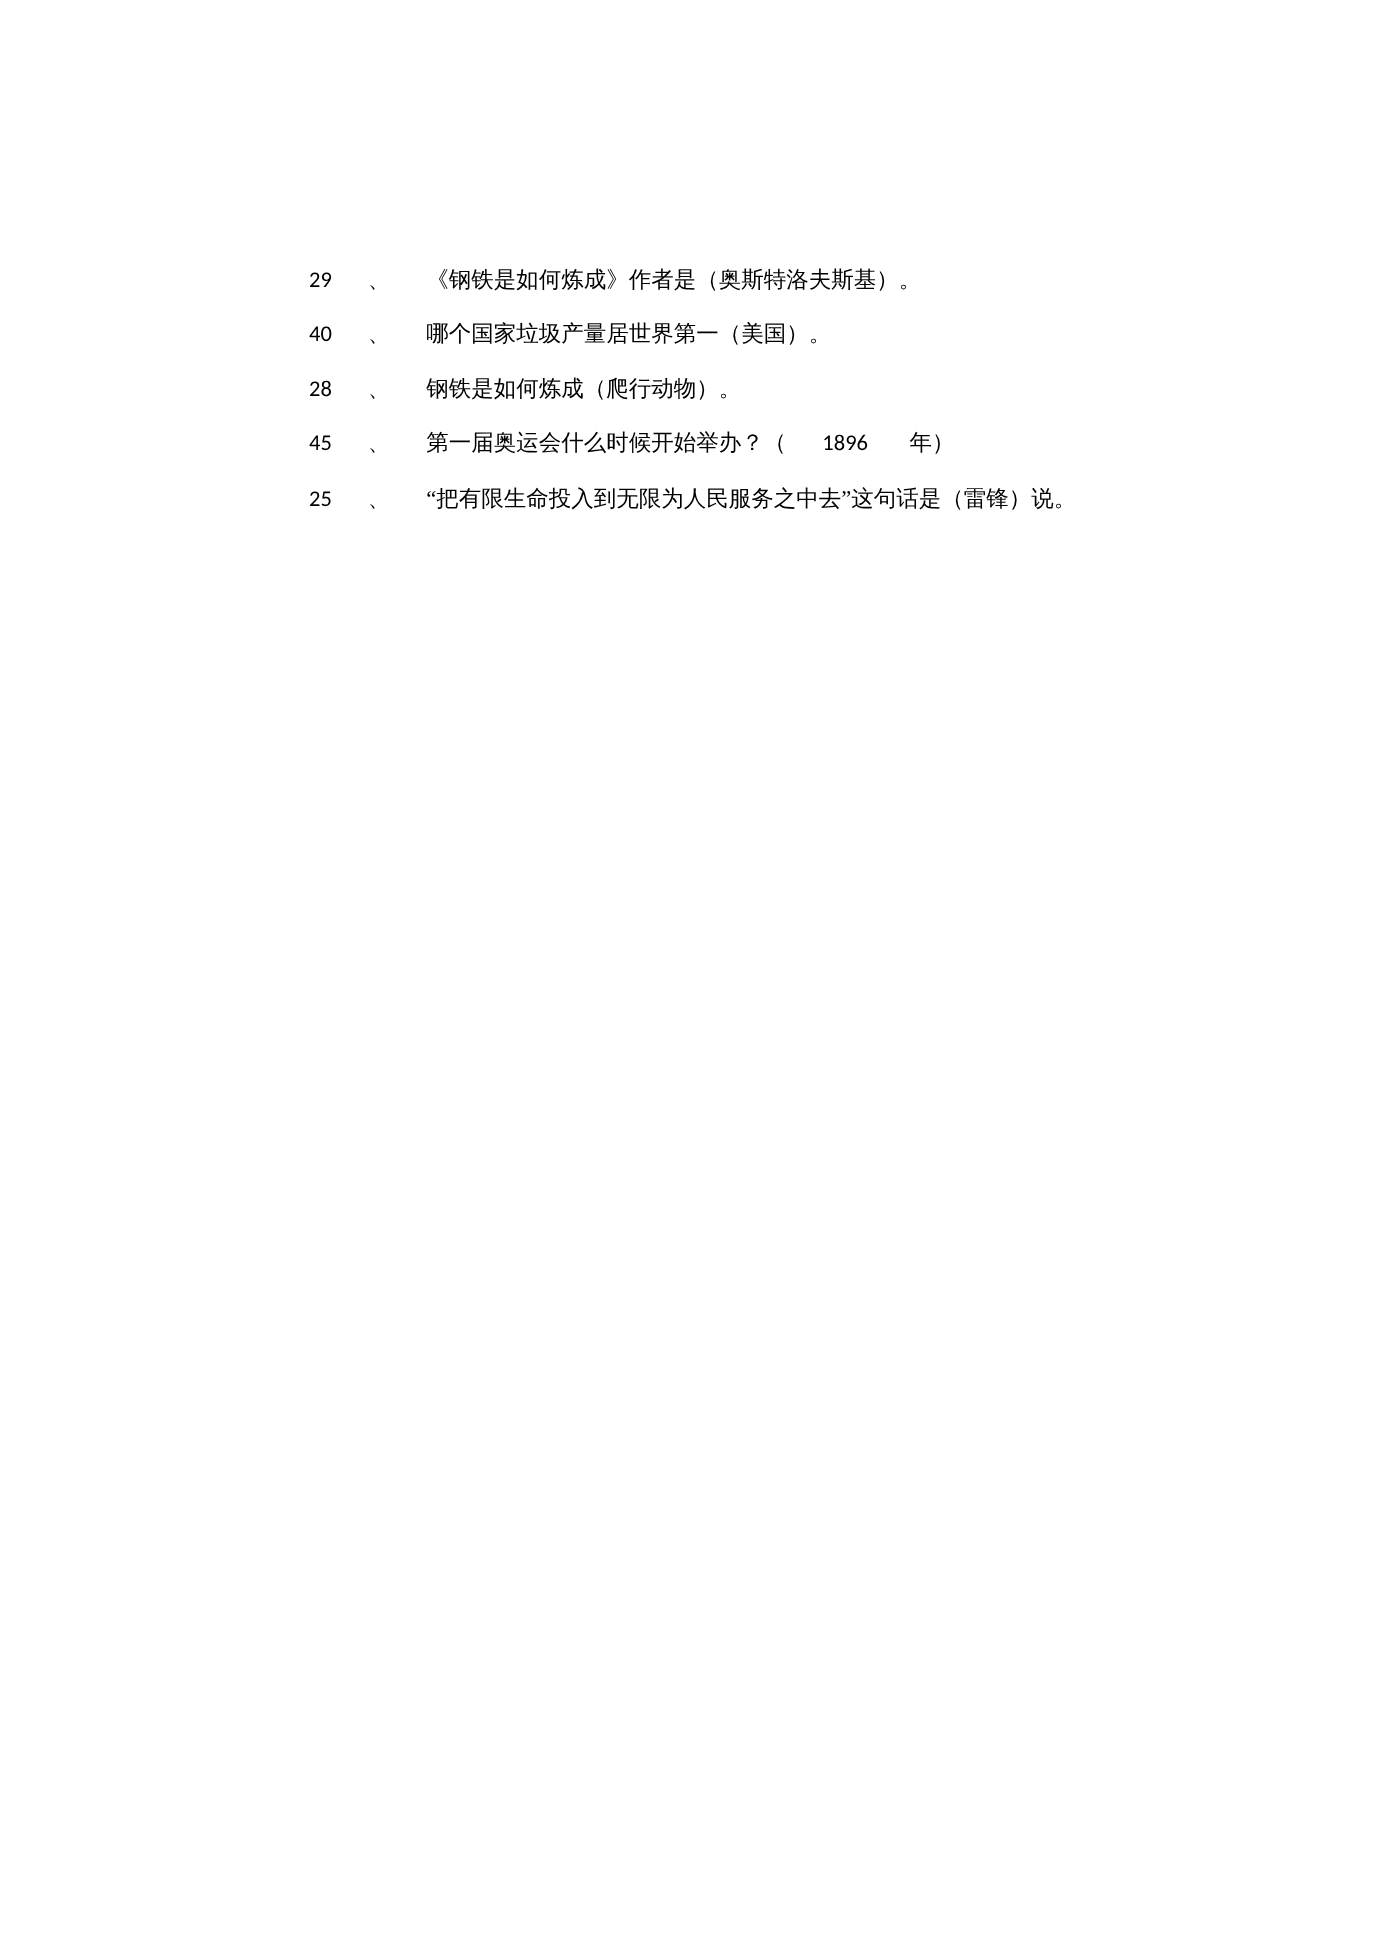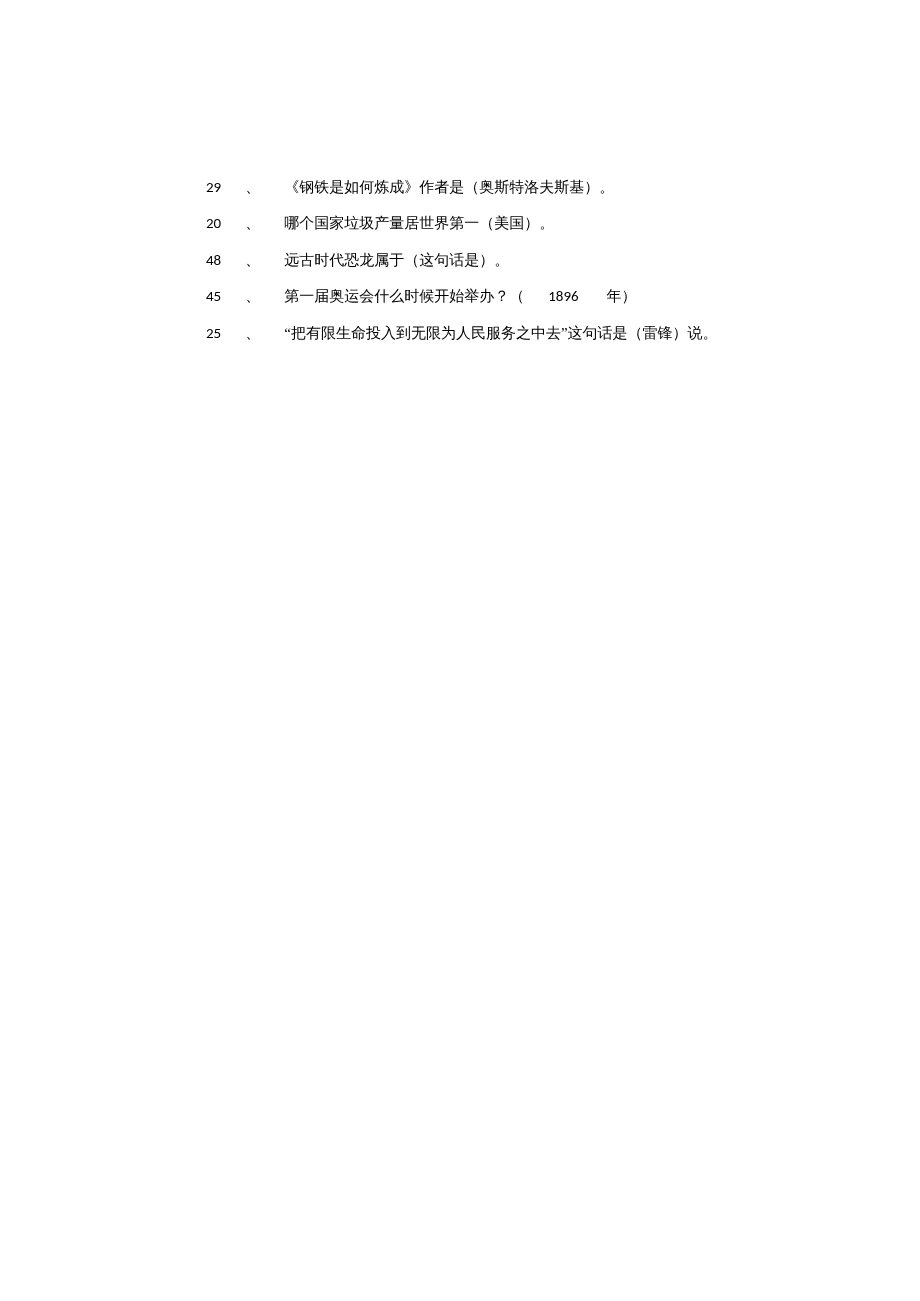--- a/index.html
+++ b/index.html
@@ -30,19 +30,19 @@
     .year {
       font-family: Calibri, Arial, sans-serif;
       text-align: center;
     }
   </style>
 </head>
 <body>
 
 <div class="line"><span class="num">29</span><span class="chinese-num">、</span><span>《钢铁是如何炼成》作者是（奥斯特洛夫斯基）。</span></div>
 
-<div class="line"><span class="num">20</span><span class="chinese-num">、</span><span>哪个国家垃圾产量居世界第一（美国）。</span></div>
+<div class="line"><span class="num">40</span><span class="chinese-num">、</span><span>哪个国家垃圾产量居世界第一（美国）。</span></div>
 
-<div class="line"><span class="num">48</span><span class="chinese-num">、</span><span>远古时代恐龙属于（这句话是）。</span></div>
+<div class="line"><span class="num">28</span><span class="chinese-num">、</span><span>钢铁是如何炼成（爬行动物）。</span></div>
 
 <div class="line"><span class="num">45</span><span class="chinese-num">、</span><span>第一届奥运会什么时候开始举办？（</span><span class="year">1896</span><span> 年）</span></div>
 
 <div class="line"><span class="num">25</span><span class="chinese-num">、</span><span>“把有限生命投入到无限为人民服务之中去”这句话是（雷锋）说。</span></div>
 
 </body></html>

